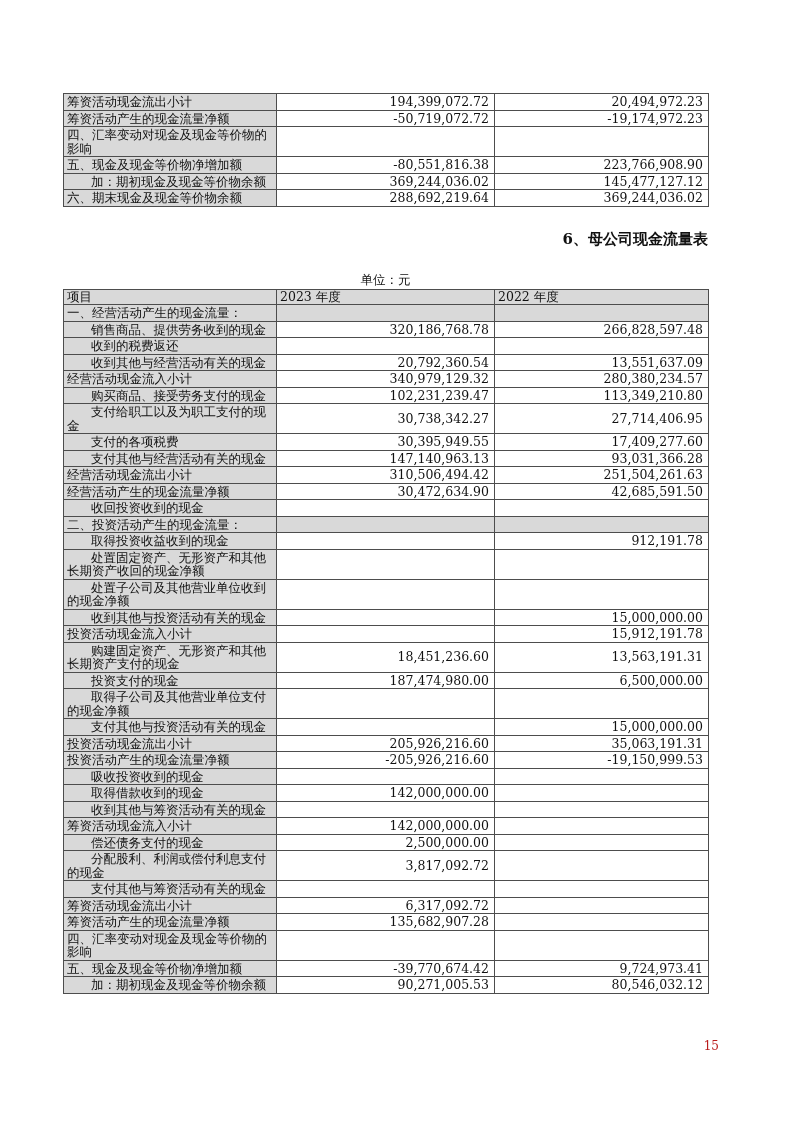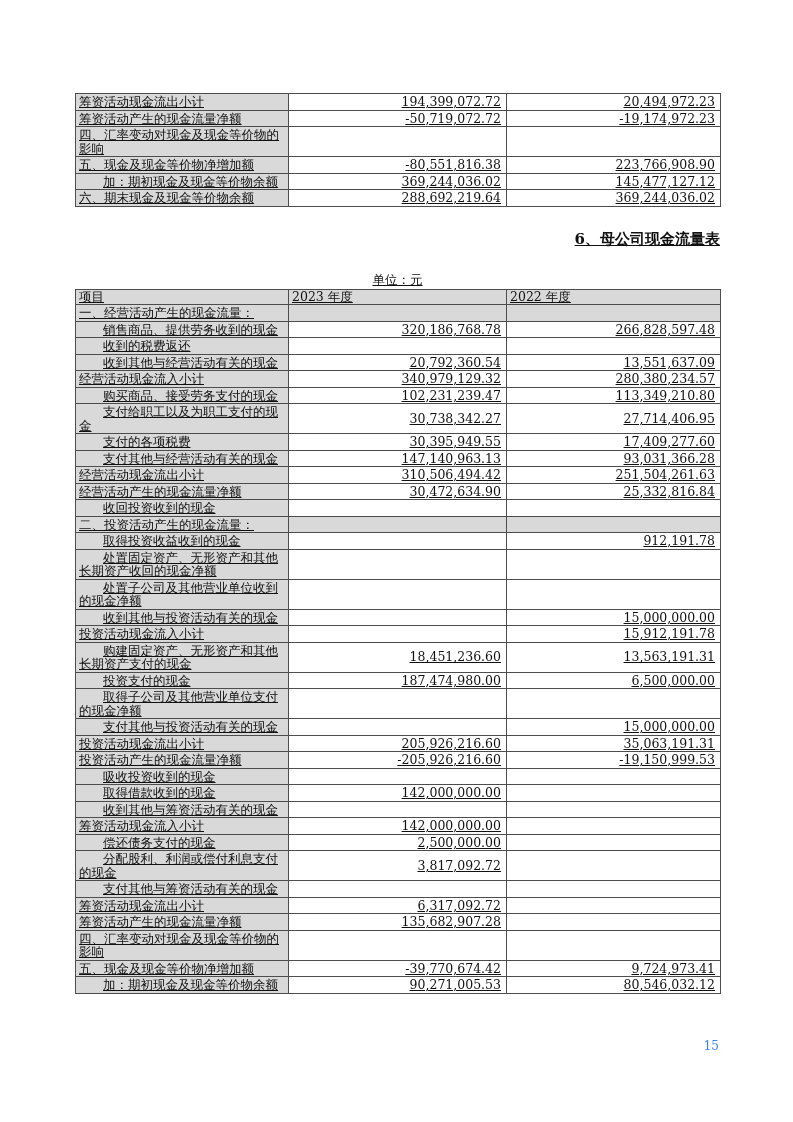--- a/index.html
+++ b/index.html
@@ -8,24 +8,23 @@
     width: 793px;
     height: 1122px;
     margin: 0 auto;
     background: #ffffff;
     font-family: "DejaVu Serif", "Liberation Serif", serif;
     color: #111;
     overflow: hidden;
   }
   .content {
     position: absolute;
-    left: 75px;
+    left: 63px;
     top: 0;
     width: 645px;
-    text-decoration: underline;
   }
   table.fin-table {
     border-collapse: collapse;
     table-layout: fixed;
     width: 645px;
     empty-cells: show;
   }
   table.fin-table col.c1 { width: 213px; }
   table.fin-table col.c2 { width: 218px; }
   table.fin-table col.c3 { width: 214px; }
@@ -67,21 +66,21 @@
     margin-bottom: 2px;
     text-align: center;
     font-size: 12.5px;
     line-height: 15px;
   }
   .page-number {
     position: absolute;
     top: 1039px;
     right: 74px;
     font-size: 12px;
-    color: #3b82f6;
+    color: #b91c1c;
   }
 </style>
 </head>
 <body>
 
 <div class="page">
   <div class="content">
 
     <table class="fin-table" id="table1">
       <colgroup>
@@ -187,21 +186,21 @@
             <td class="num">93,031,366.28</td>
           </tr>
           <tr>
             <td class="label">经营活动现金流出小计</td>
             <td class="num">310,506,494.42</td>
             <td class="num">251,504,261.63</td>
           </tr>
           <tr>
             <td class="label">经营活动产生的现金流量净额</td>
             <td class="num">30,472,634.90</td>
-            <td class="num">25,332,816.84</td>
+            <td class="num">42,685,591.50</td>
           </tr>
           <tr>
             <td class="label indent">收回投资收到的现金</td>
             <td class="num"></td>
             <td class="num"></td>
           </tr>
           <tr>
             <td class="label">二、投资活动产生的现金流量：</td>
             <td class="num shaded"></td>
             <td class="num shaded"></td>

